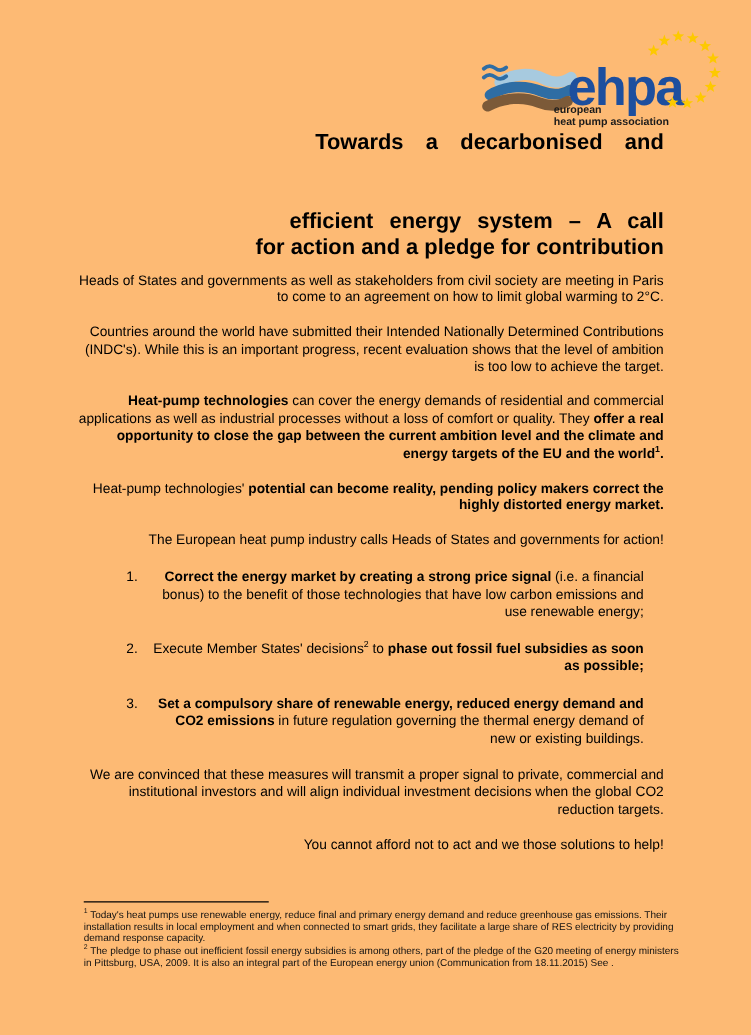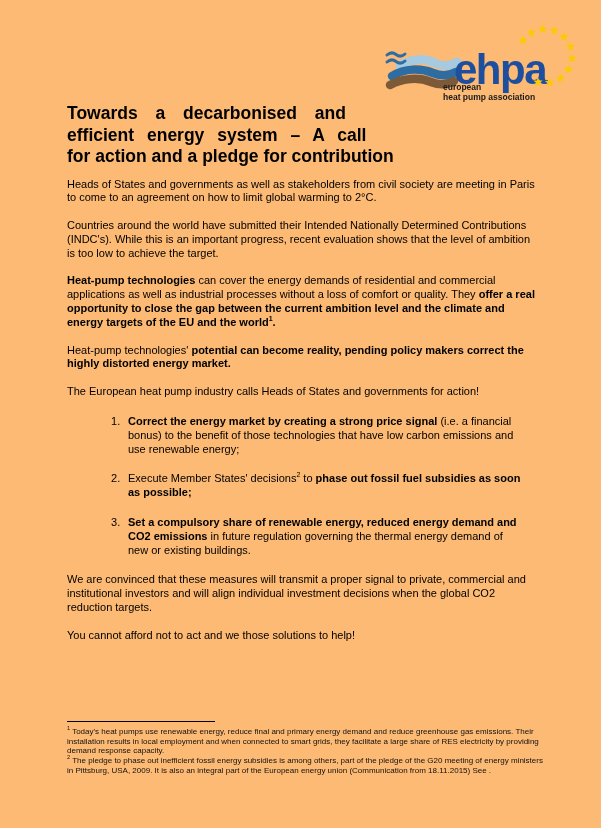--- a/index.html
+++ b/index.html
@@ -3,25 +3,25 @@
 <meta charset="utf-8">
 <style>
   html,body{margin:0;padding:0;background:#fff;}
   .page{
     position:relative;width:601px;height:828px;background:#fdba74;
     font-family:"Liberation Sans",sans-serif;color:#000;overflow:hidden;
   }
   
   .logo{position:absolute;left:383px;top:22px;width:196px;height:84px;}
   
-  .content{position:absolute;left:67px;top:103px;width:474px;}
+  .content{position:absolute;left:57px;top:103px;width:474px;text-align:right;}
   .doc-title{font-size:17.5px;font-weight:bold;line-height:21.5px;margin:0 0 10px 0;color:#000;}
   .tl{white-space:nowrap;}
   .tl1{word-spacing:13px;}
-  .tl2{word-spacing:8px;}
+  .tl2{word-spacing:8px;margin-top:41px;}
   
   .bodytext{font-size:11px;line-height:13.8px;}
   .para{margin:0 0 14px 0;}
   .b{font-weight:bold;}
   sup{font-size:7px;line-height:0;vertical-align:super;}
   ol.action{margin:0 0 14px 0;padding:0 0 0 45px;counter-reset:item;list-style:none;}
   ol.action li{counter-increment:item;position:relative;margin:16px;}
   ol.action li::before{content:counter(item) ".";position:absolute;left:-17px;top:0;}
   
   .fn-sep{position:absolute;left:67px;top:721px;width:148px;height:0;border-top:1.5px solid #000;}

